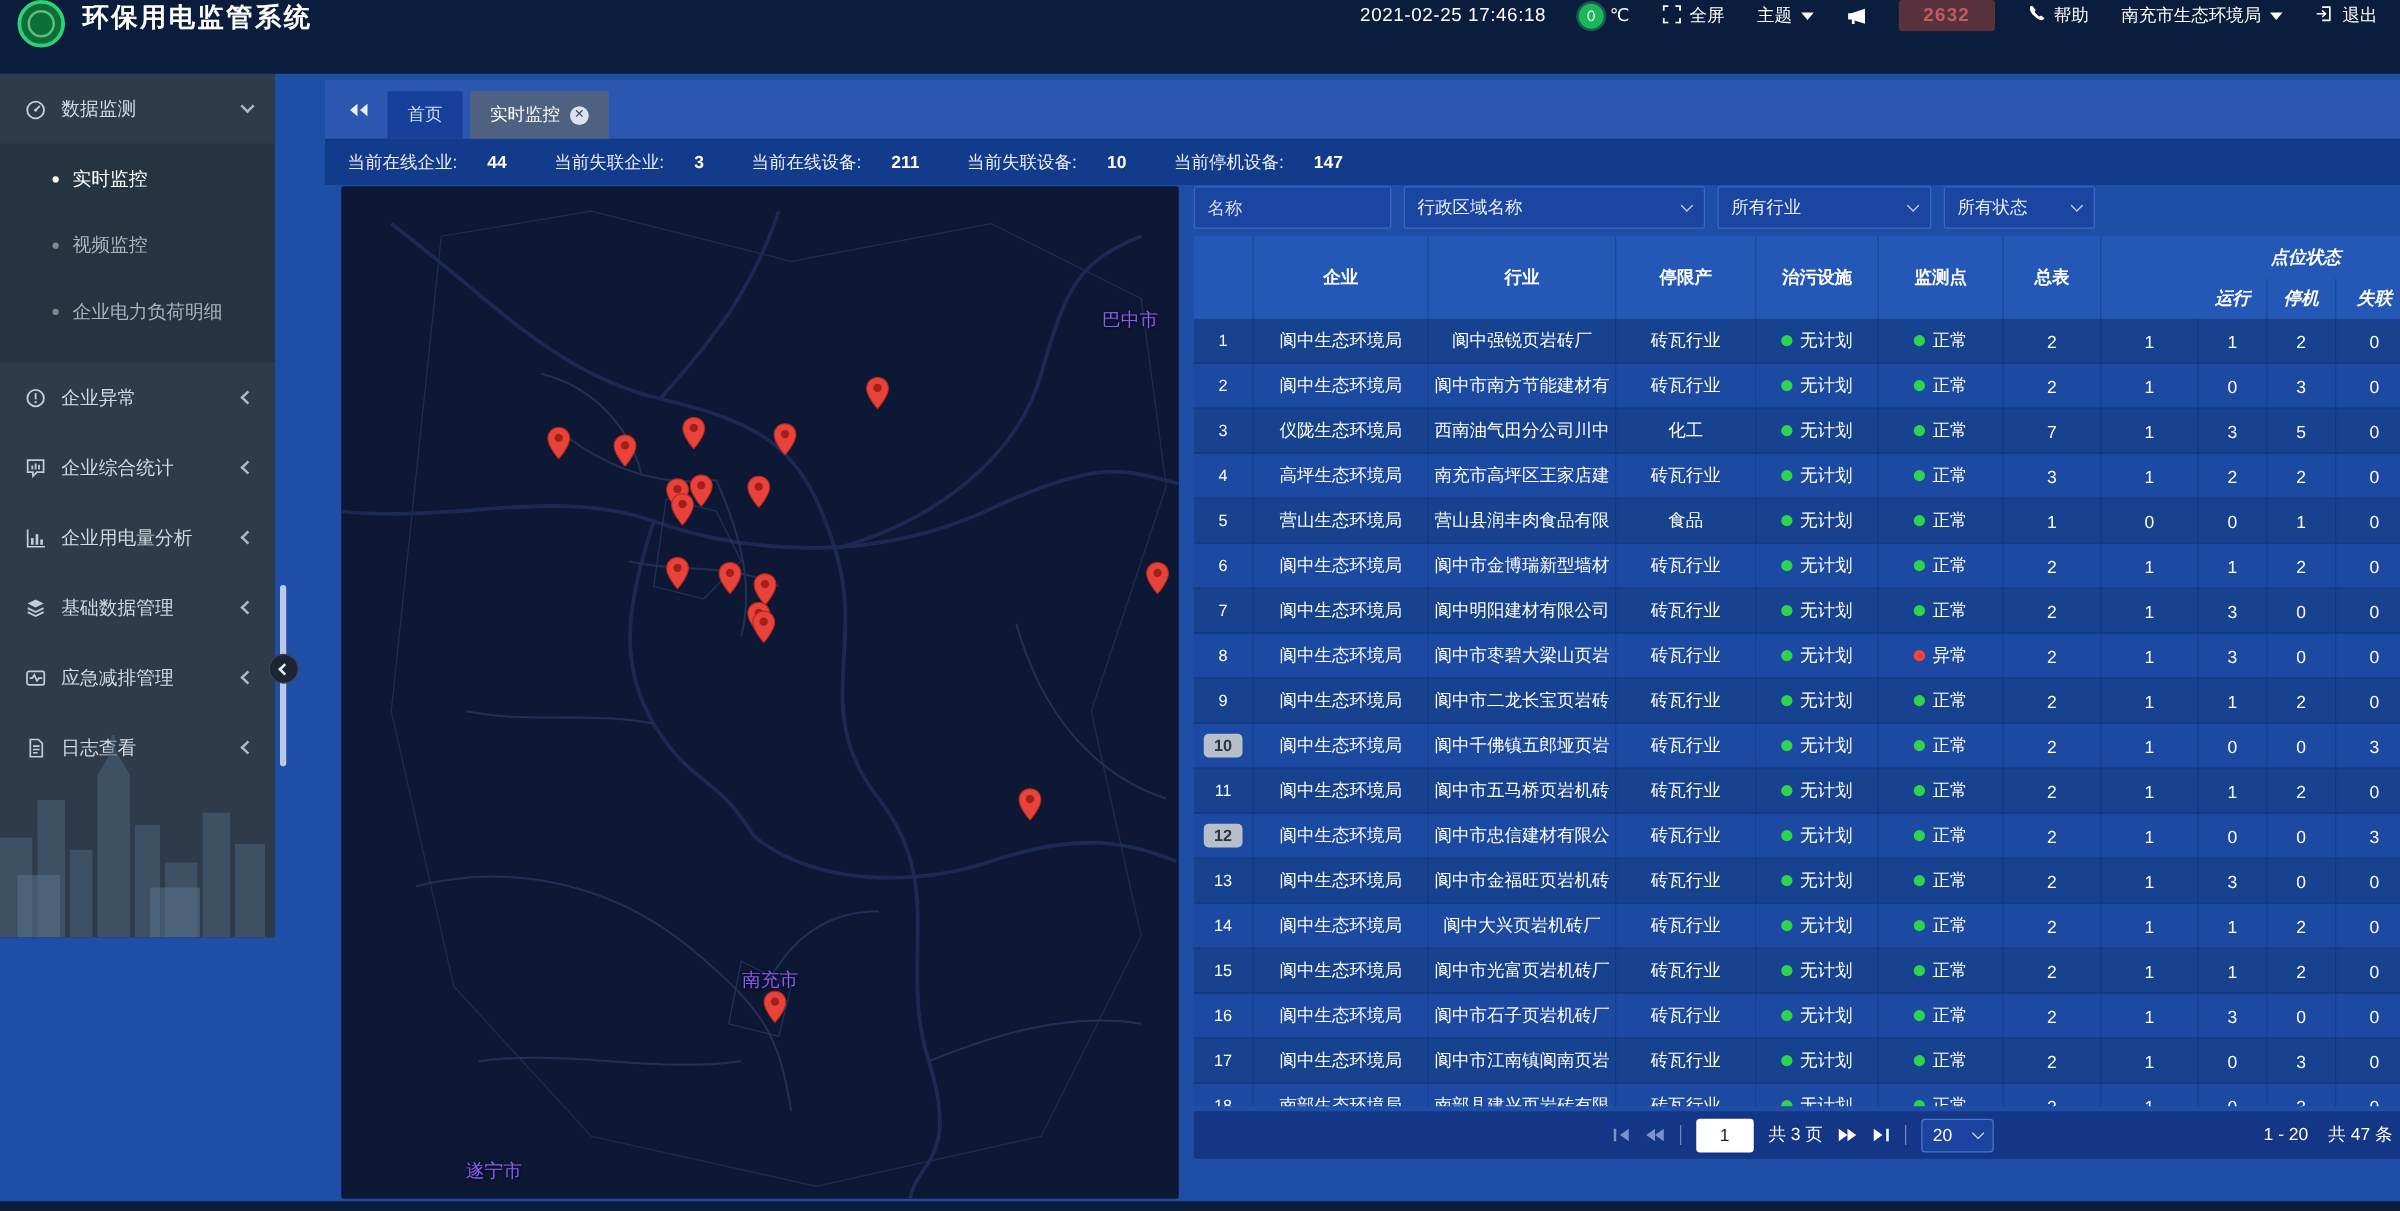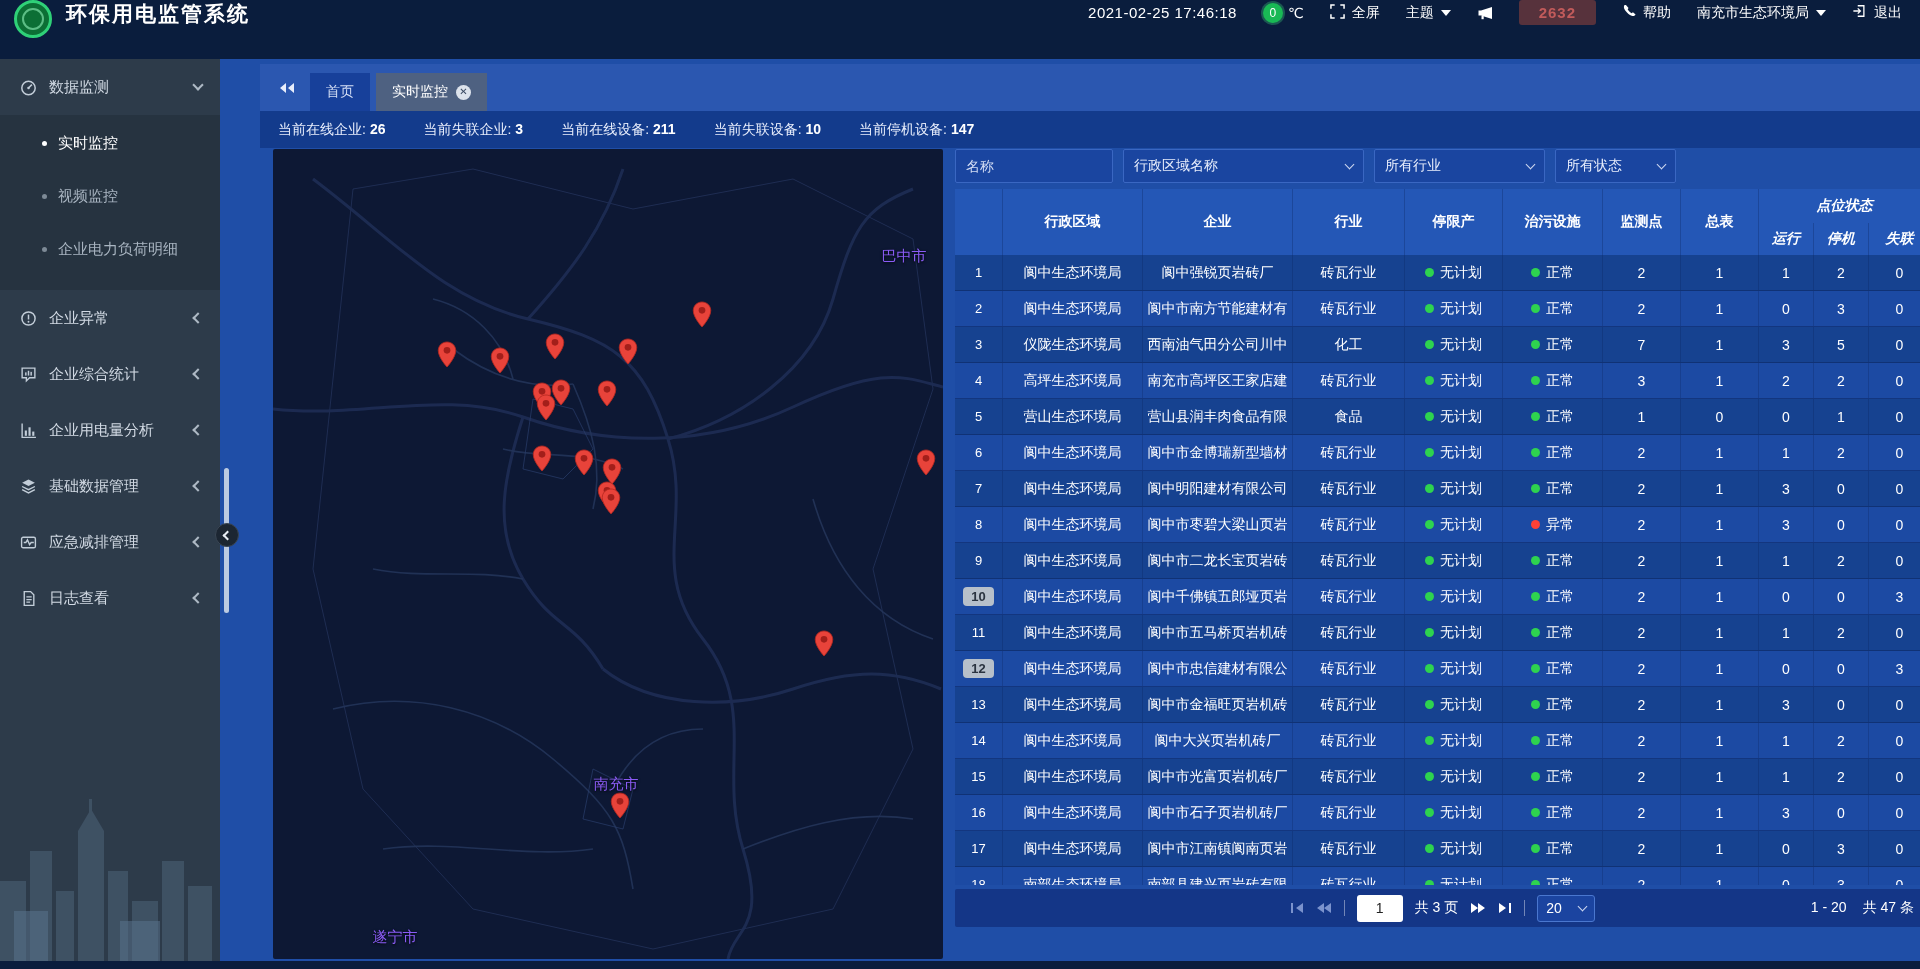--- a/index.html
+++ b/index.html
@@ -18,21 +18,21 @@
   .header-right { margin-left:auto; display:flex; align-items:center; gap:26px; }
   .hbtn { display:flex; align-items:center; gap:7px; font-size:14px; color:#fff; cursor:default; white-space:nowrap; }
   .datetime { font-size:15px; letter-spacing:.5px; }
   .temp { display:flex; align-items:center; gap:5px; }
   .temp-circle { width:20px; height:20px; border-radius:50%; background:#19b955; color:#fff;
     display:flex; align-items:center; justify-content:center; font-size:12px; box-shadow:0 0 0 2px rgba(60,200,120,.35); }
   .caret-down { width:0; height:0; border-left:5px solid transparent; border-right:5px solid transparent; border-top:6px solid #fff; display:inline-block; }
   .alarm-badge { background:#57323c; color:#c25b5b; font-weight:bold; font-size:15px;
     padding:4px 20px; border-radius:3px; letter-spacing:1px; }
   
-  .sidebar { position:absolute; left:0; top:59px; width:220px; height:902px; background:#2d3b4a; z-index:20; overflow:hidden; }
+  .sidebar { position:absolute; left:0; top:59px; width:220px; height:691px; background:#2d3b4a; z-index:20; overflow:hidden; }
   .nav-group-header { height:56px; display:flex; align-items:center; padding:0 16px 0 20px; gap:12px;
     color:#d2dae4; font-size:15px; cursor:default; }
   .nav-icon { width:17px; height:17px; color:#c2cdd8; flex:none; display:flex; align-items:center; }
   .nav-label { flex:1; }
   .chev { width:8px; height:8px; border:solid #aeb9c5; border-width:0 0 2px 2px; display:inline-block; margin-right:2px; }
   .chev-down { transform:rotate(-45deg); margin-top:-4px; }
   .chev-left { transform:rotate(45deg); }
   .nav-sub { background:#263340; padding:2px 0 14px 0; }
   .nav-item { height:53px; display:flex; align-items:center; padding-left:42px; gap:11px;
     color:#a9b5c1; font-size:15px; cursor:default; }
@@ -49,21 +49,21 @@
   .main { position:absolute; left:220px; top:64px; width:1860px; height:902px;margin-left:40px; }
   .tabbar { height:47px; background:#2b57b0; display:flex; align-items:center; padding:0 16px 0 18px; }
   .tab-arrow { color:#e8eefc; display:flex; align-items:center; margin-right:14px; }
   .tabs { display:flex; gap:6px; align-self:flex-end; height:38px; }
   .tab { background:#17409a; color:#d5dff5; padding:0 16px; display:flex; align-items:center; gap:8px; font-size:14px; }
   .tab.active { background:#4e6181; color:#fff; }
   .tab-close { width:15px; height:15px; border-radius:50%; background:#dde3ec; color:#3a4a63;
     display:flex; align-items:center; justify-content:center; font-size:10px; line-height:1; }
   .tabbar-right { margin-left:auto; display:flex; align-items:center; gap:14px; color:#fff; }
   .statsbar { height:37px; background:#133b8c; display:flex; align-items:center; gap:38px; padding-left:18px; font-size:14px; }
-  .stat { display:flex; gap:4px; }
+  .stat { display:flex; gap:24px; }
   .stat-label { color:#e8eefc; }
   .stat-value { color:#ffffff; font-weight:bold; }
   
   .map-panel { position:absolute; left:13px; top:85px; width:670px; height:810px; background:#0d1834; border-radius:2px; overflow:hidden; }
   .map-roads { position:absolute; left:0; top:0; }
   .map-overlay { position:absolute; left:0; top:0; width:100%; height:100%; }
   .pin { position:absolute; transform:translate(-50%,-90%); }
   .city-label { position:absolute; transform:translate(-50%,-50%); color:#8b5cf6; font-size:15px;
     text-shadow:0 1px 3px rgba(0,0,0,.9); white-space:nowrap; }
   
@@ -324,21 +324,21 @@
             <path d="M2 1l6 5-6 5zM10 1l6 5-6 5z" fill="#fff"></path>
           </svg>
       </span>
       <span>关闭操作</span>
     </div>
   </div>
 
   <div class="statsbar">
       <div class="stat">
     <span class="stat-label">当前在线企业:</span>
-    <span class="stat-value">26</span>
+    <span class="stat-value">44</span>
   </div>
       <div class="stat">
     <span class="stat-label">当前失联企业:</span>
     <span class="stat-value">3</span>
   </div>
       <div class="stat">
     <span class="stat-label">当前在线设备:</span>
     <span class="stat-value">211</span>
   </div>
       <div class="stat">
@@ -502,21 +502,20 @@
         <span class="sel-caret"></span>
       </div>
       <div class="filter-select f-status">
         <span>所有状态</span>
         <span class="sel-caret"></span>
       </div>
     </div>
 
     <div class="thead">
       <div class="h"></div>
-      <div class="h">行政区域</div>
       <div class="h">企业</div>
       <div class="h">行业</div>
       <div class="h">停限产</div>
       <div class="h">治污设施</div>
       <div class="h">监测点</div>
       <div class="h">总表</div>
       <div class="h-group">点位状态</div>
       <div class="h-sub s-run">运行</div>
       <div class="h-sub s-stop">停机</div>
       <div class="h-sub s-lost">失联</div>

